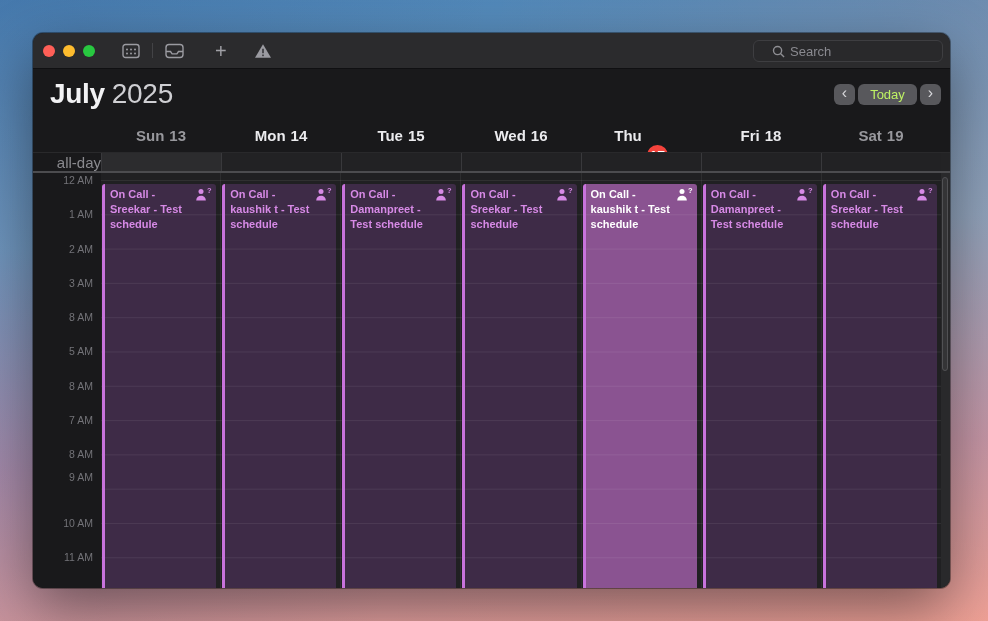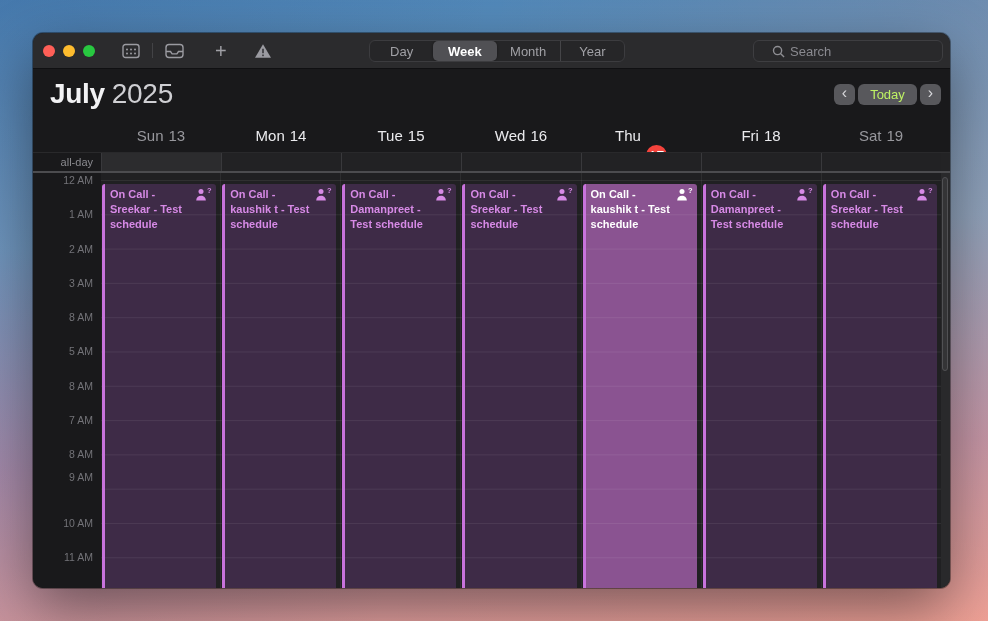--- a/index.html
+++ b/index.html
@@ -62,31 +62,31 @@
     font-size:13px; display:flex; align-items:center; justify-content:center; cursor:default;
     font-family:"Liberation Sans", sans-serif;
   }
   .nav .chev{ width:21px; font-size:16px; line-height:1; padding-bottom:2px; color:#d6d6da; }
   .nav .today{ width:59px; }
   
   .day-headers{ height:33px; flex:0 0 33px; display:flex; align-items:center; }
   .dh-gutter{ width:68px; flex:0 0 68px; }
   .dh-right{ width:9px; flex:0 0 9px; }
   .day-h{ flex:1; display:flex; align-items:center; justify-content:center; gap:5px;
-    font-size:15px; color:#ebebee; }
+    font-size:15px; color:#ebebee;font-weight:bold; }
   .day-h.weekend{ color:#98989d; }
   .day-h .badge{
     width:21px; height:21px; border-radius:50%; background:var(--today-badge,#f4433c);
     color:#fff; display:flex; align-items:center; justify-content:center; font-size:14px;margin-top:40px;
   }
   
   .allday-row{ height:21px; flex:0 0 21px; display:flex; border-top:1px solid #29292b;
     border-bottom:2px solid #4c4c4f; }
   .ad-gutter{ width:68px; flex:0 0 68px; display:flex; align-items:center; justify-content:flex-end;
-    padding-right:8px; font-size:11px; color:#8a8a8f; }
+    padding-right:0; font-size:15px; color:#8a8a8f; }
   .ad-cell{ flex:1; background:#222224; border-left:1px solid #39393c; }
   .ad-cell.first{ background:#2c2c2e; }
   .ad-right{ width:9px; flex:0 0 9px; background:#232325; }
   
   .grid{ flex:1; display:flex; position:relative; overflow:hidden; }
   .time-gutter{ width:68px; flex:0 0 68px; position:relative; background:#19191b; }
   .time-label{ position:absolute; right:8px; font-size:10.5px; color:#737378; line-height:12px; }
   .columns{
     flex:1; display:flex; position:relative; background-color:#202022;
     background-image:linear-gradient(rgba(255,255,255,0.07) 0, rgba(255,255,255,0.07) 1px, transparent 1px);
@@ -145,26 +145,20 @@
       </span>
       <span class="tb-icon plus-btn">+</span>
       <span class="tb-icon warn-btn">
         <svg width="18" height="16" viewBox="0 0 20 18">
           <path d="M10 1.5 L19 16.5 H1 Z" fill="currentColor"></path>
           <rect x="9.2" y="6.5" width="1.6" height="5" fill="#2b2b2d"></rect>
           <rect x="9.2" y="13" width="1.6" height="1.8" fill="#2b2b2d"></rect>
         </svg>
       </span>
 
-      <div class="segmented">
-        <span class="seg">Day</span>
-        <span class="seg selected">Week</span>
-        <span class="seg">Month</span>
-        <span class="seg">Year</span>
-      </div>
 
       <div class="search">
         <svg width="13" height="13" viewBox="0 0 14 14" fill="none" stroke="currentColor" stroke-width="1.5">
           <circle cx="6" cy="6" r="4.4"></circle>
             <path d="M9.4 9.4 L13 13"></path>
         </svg>
         <input type="text" placeholder="Search" style="">
       </div>
     </div>
 

